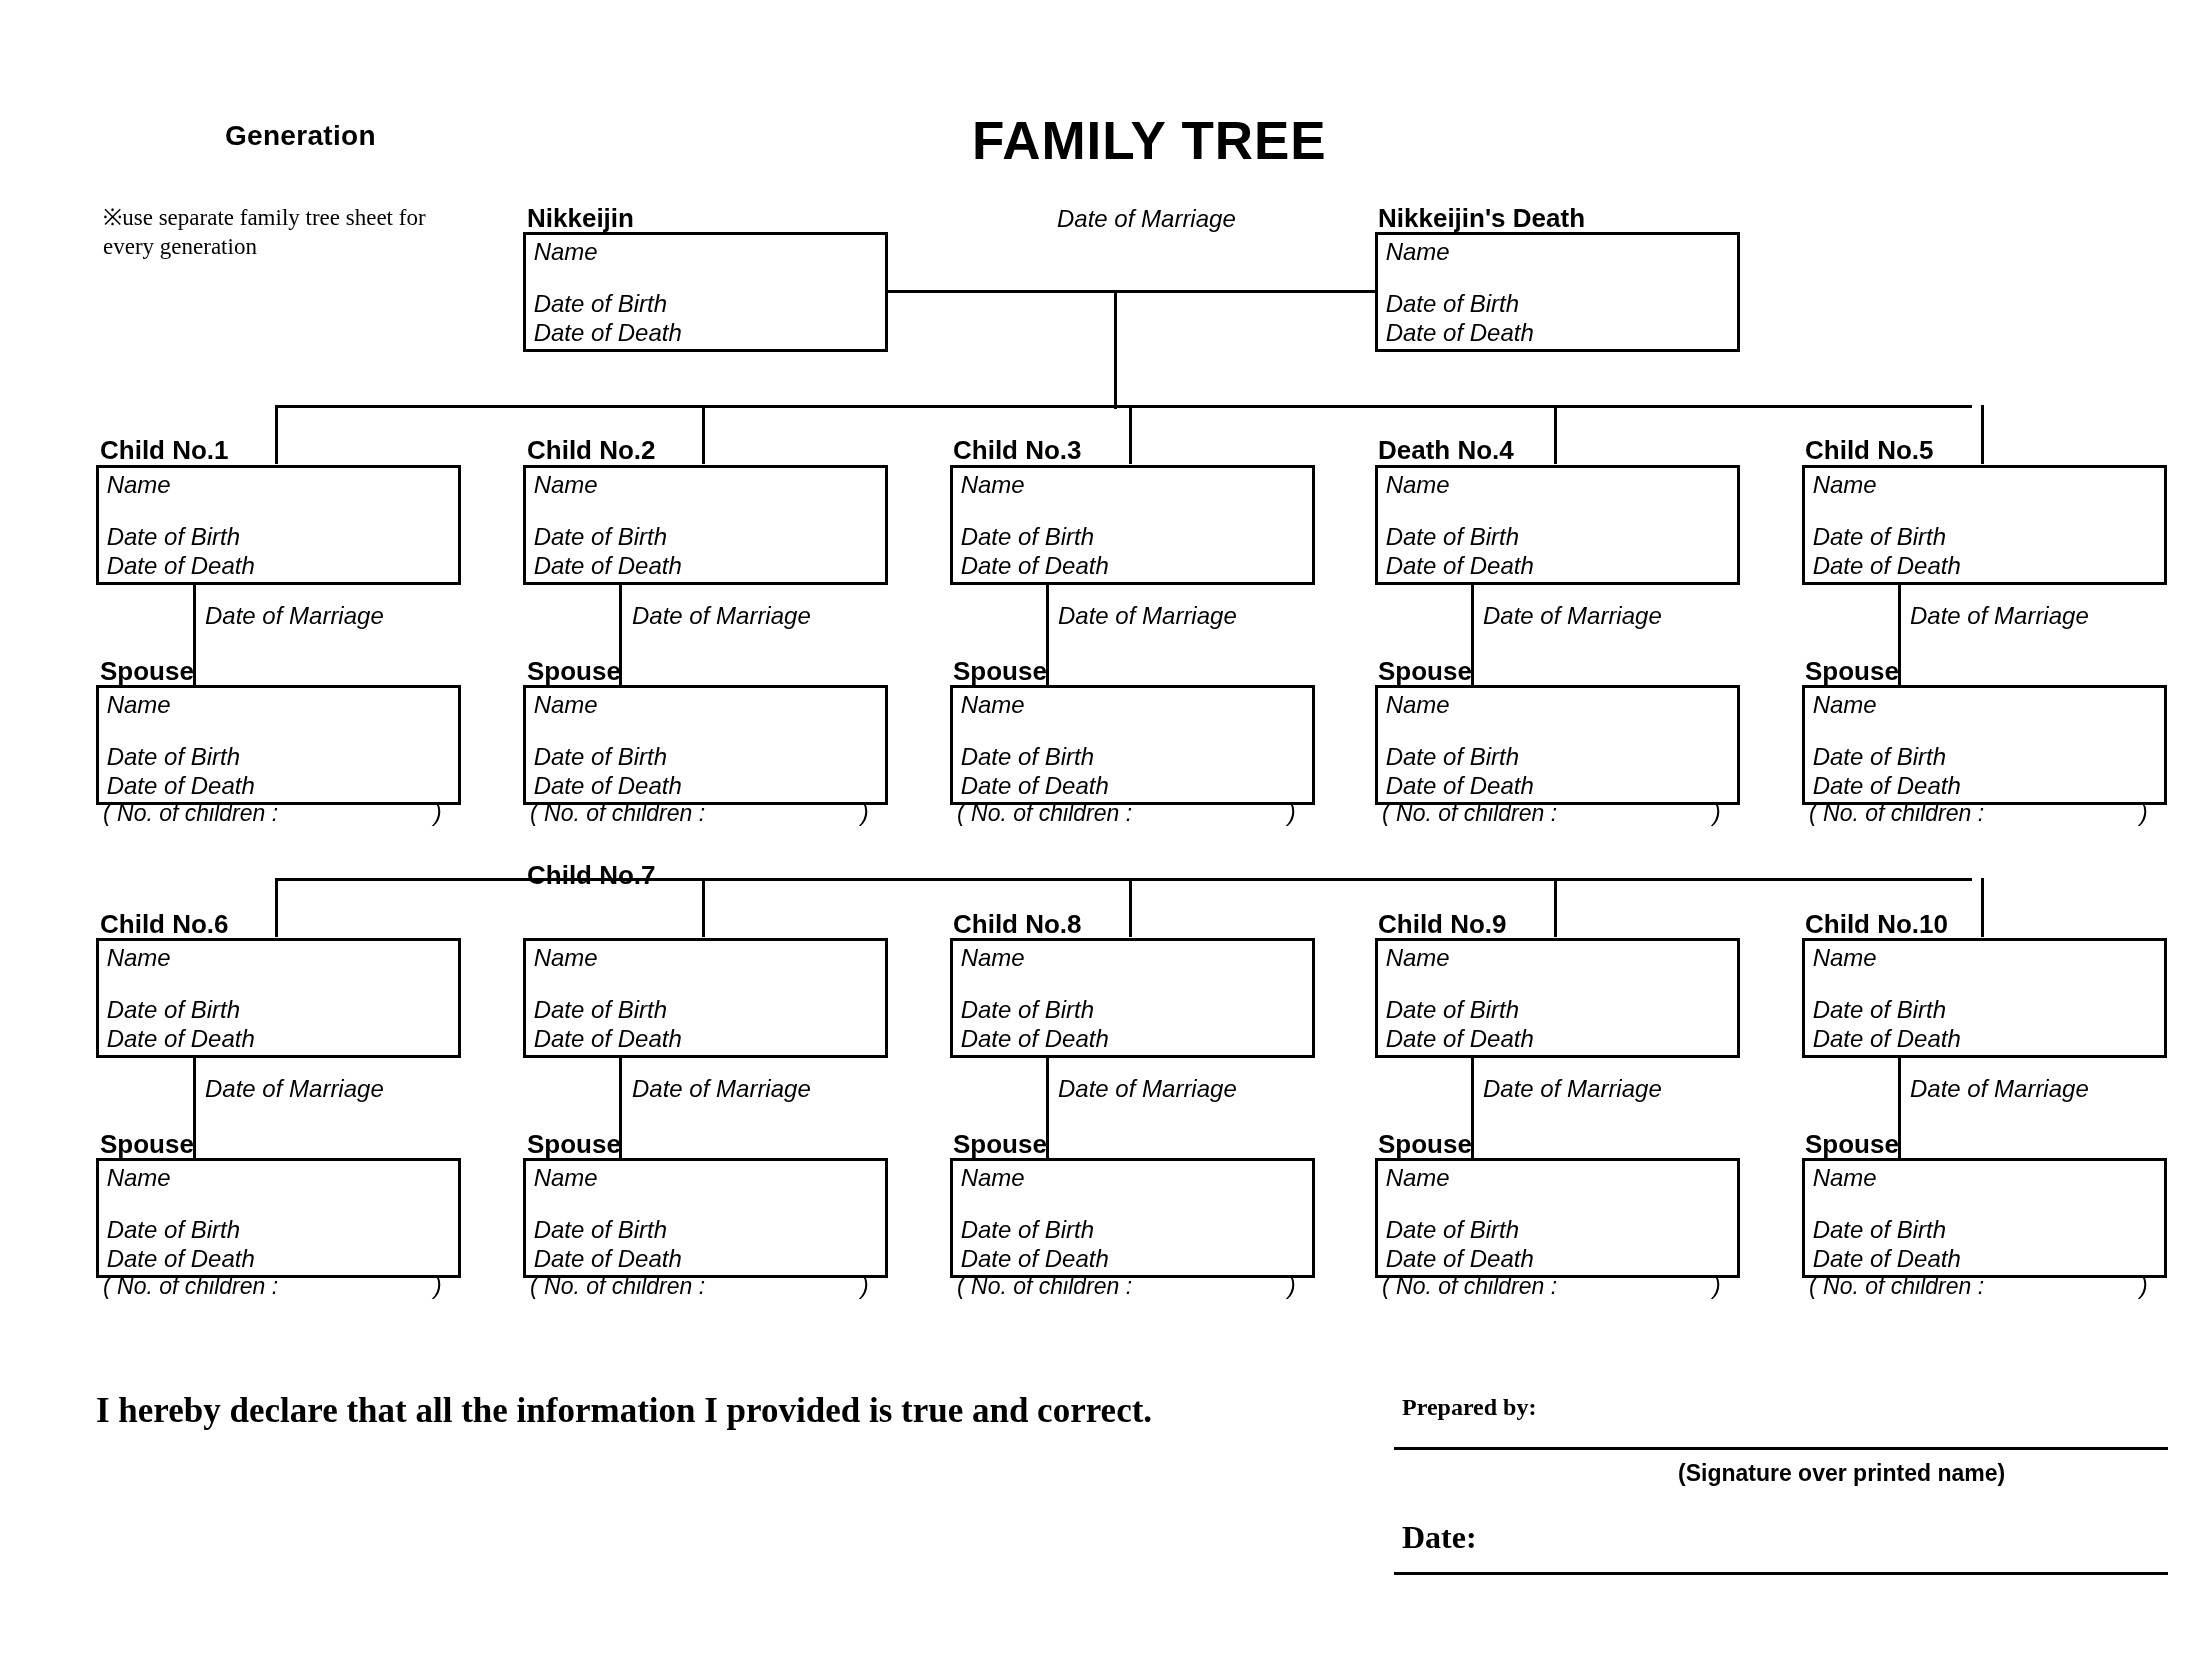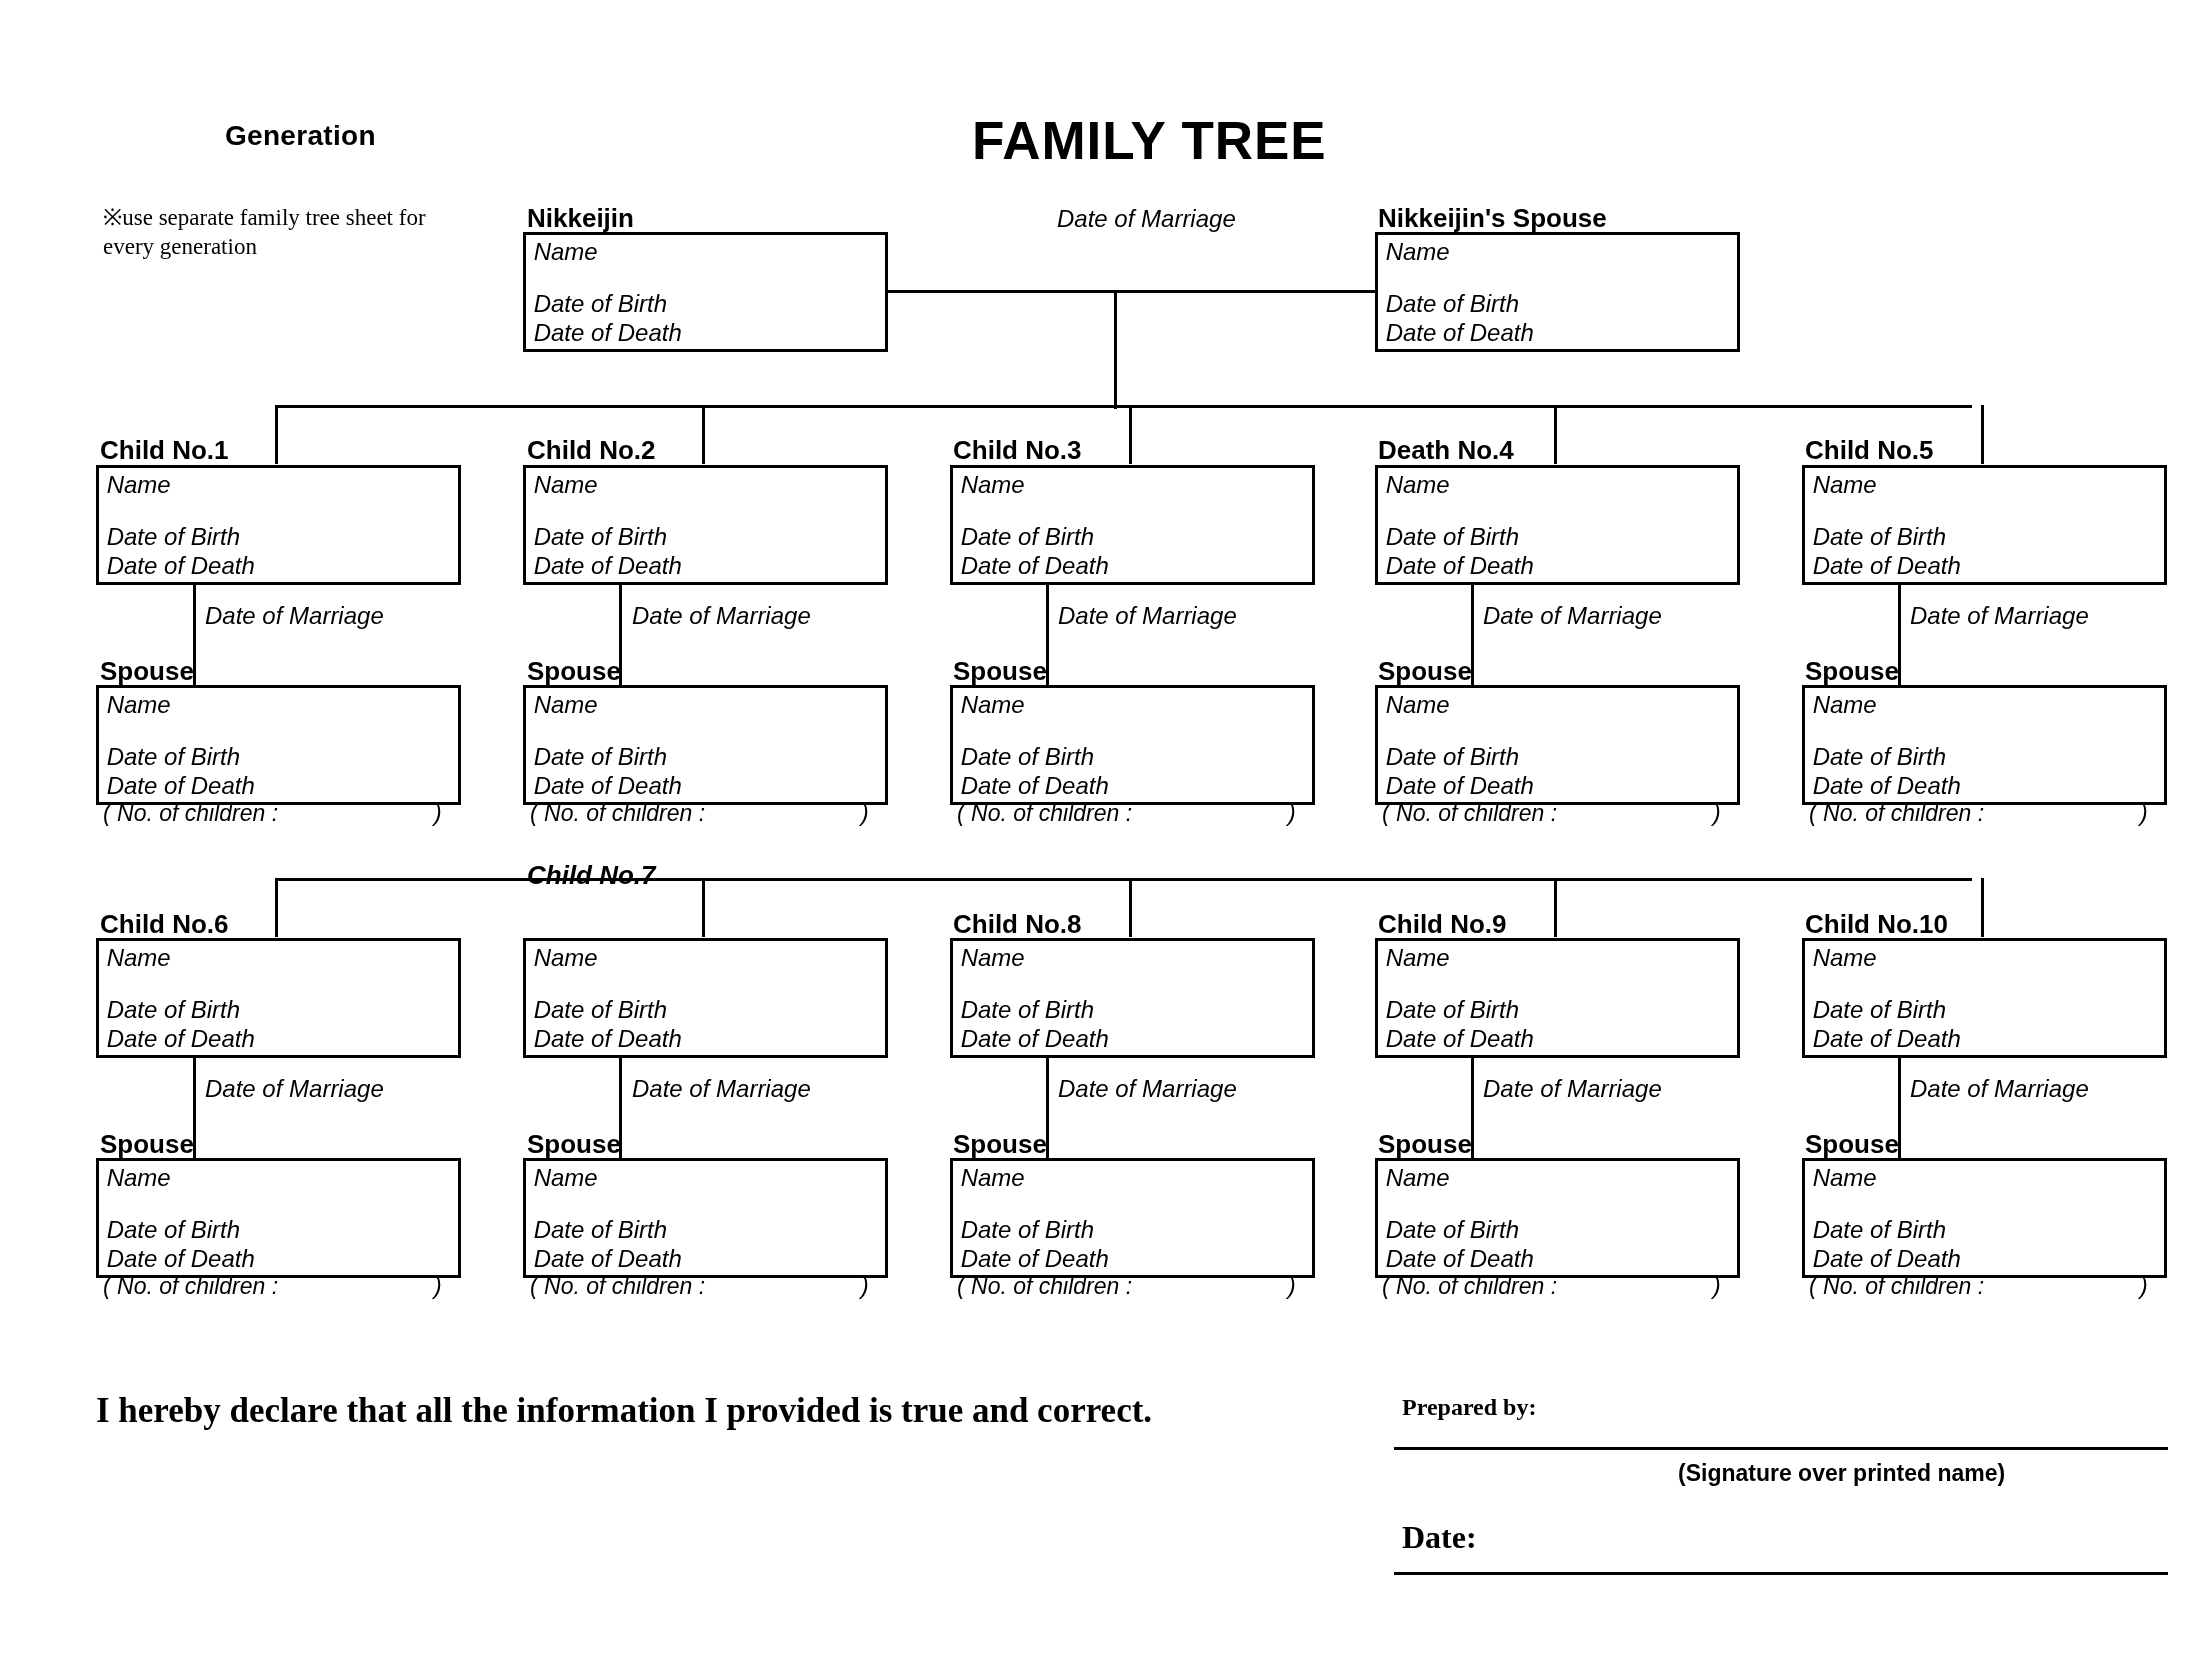--- a/index.html
+++ b/index.html
@@ -168,21 +168,21 @@
   <div class="box-caption" style="left:527px; top:203px;">Nikkeijin</div>
 
   <div class="person-box" style="left:523px; top:232px; width:365px; height:120px;">
     <div class="fld fld-name">Name</div>
     <div class="fld fld-dob">Date of Birth</div>
     <div class="fld fld-dod">Date of Death</div>
   </div>
 
   <div class="marriage-label" style="left:1057px; top:205px;">Date of Marriage</div>
 
-  <div class="box-caption" style="left:1378px; top:203px;">Nikkeijin's Spouse</div>
+  <div class="box-caption" style="left:1378px; top:203px;">Nikkeijin's Death</div>
 
   <div class="person-box" style="left:1375px; top:232px; width:365px; height:120px;">
     <div class="fld fld-name">Name</div>
     <div class="fld fld-dob">Date of Birth</div>
     <div class="fld fld-dod">Date of Death</div>
   </div>
 
   <div class="hline" style="left:886px; top:290px; width:490px;"></div>
 
   <div class="vline" style="left:1114px; top:290px; height:119px;"></div>
@@ -282,21 +282,21 @@
       <div class="vline" style="left:193px; top:1058px; height:100px;"></div>
       <div class="marriage-label" style="left:205px; top:1075px;">Date of Marriage</div>
       <div class="box-caption" style="left:100px; top:1129px;">Spouse</div>
       <div class="person-box" style="left:96px; top:1158px; width:365px; height:120px;">
         <div class="fld fld-name">Name</div>
         <div class="fld fld-dob">Date of Birth</div>
         <div class="fld fld-dod">Date of Death</div>
       </div>
       <div class="children-count" style="left:103px; top:1273px;"><span>( No. of children :</span><span class="paren-close">)</span></div>
       <div class="vline" style="left:702px; top:878px; height:59px;"></div>
-      <div class="box-caption" style="left:527px; top:860px;font-style:italic;">Child No.7</div>
+      <div class="box-caption" style="left:527px; top:860px;">Child No.7</div>
       <div class="person-box" style="left:523px; top:938px; width:365px; height:120px;">
         <div class="fld fld-name">Name</div>
         <div class="fld fld-dob">Date of Birth</div>
         <div class="fld fld-dod">Date of Death</div>
       </div>
       <div class="vline" style="left:619px; top:1058px; height:100px;"></div>
       <div class="marriage-label" style="left:632px; top:1075px;">Date of Marriage</div>
       <div class="box-caption" style="left:527px; top:1129px;">Spouse</div>
       <div class="person-box" style="left:523px; top:1158px; width:365px; height:120px;">
         <div class="fld fld-name">Name</div>

